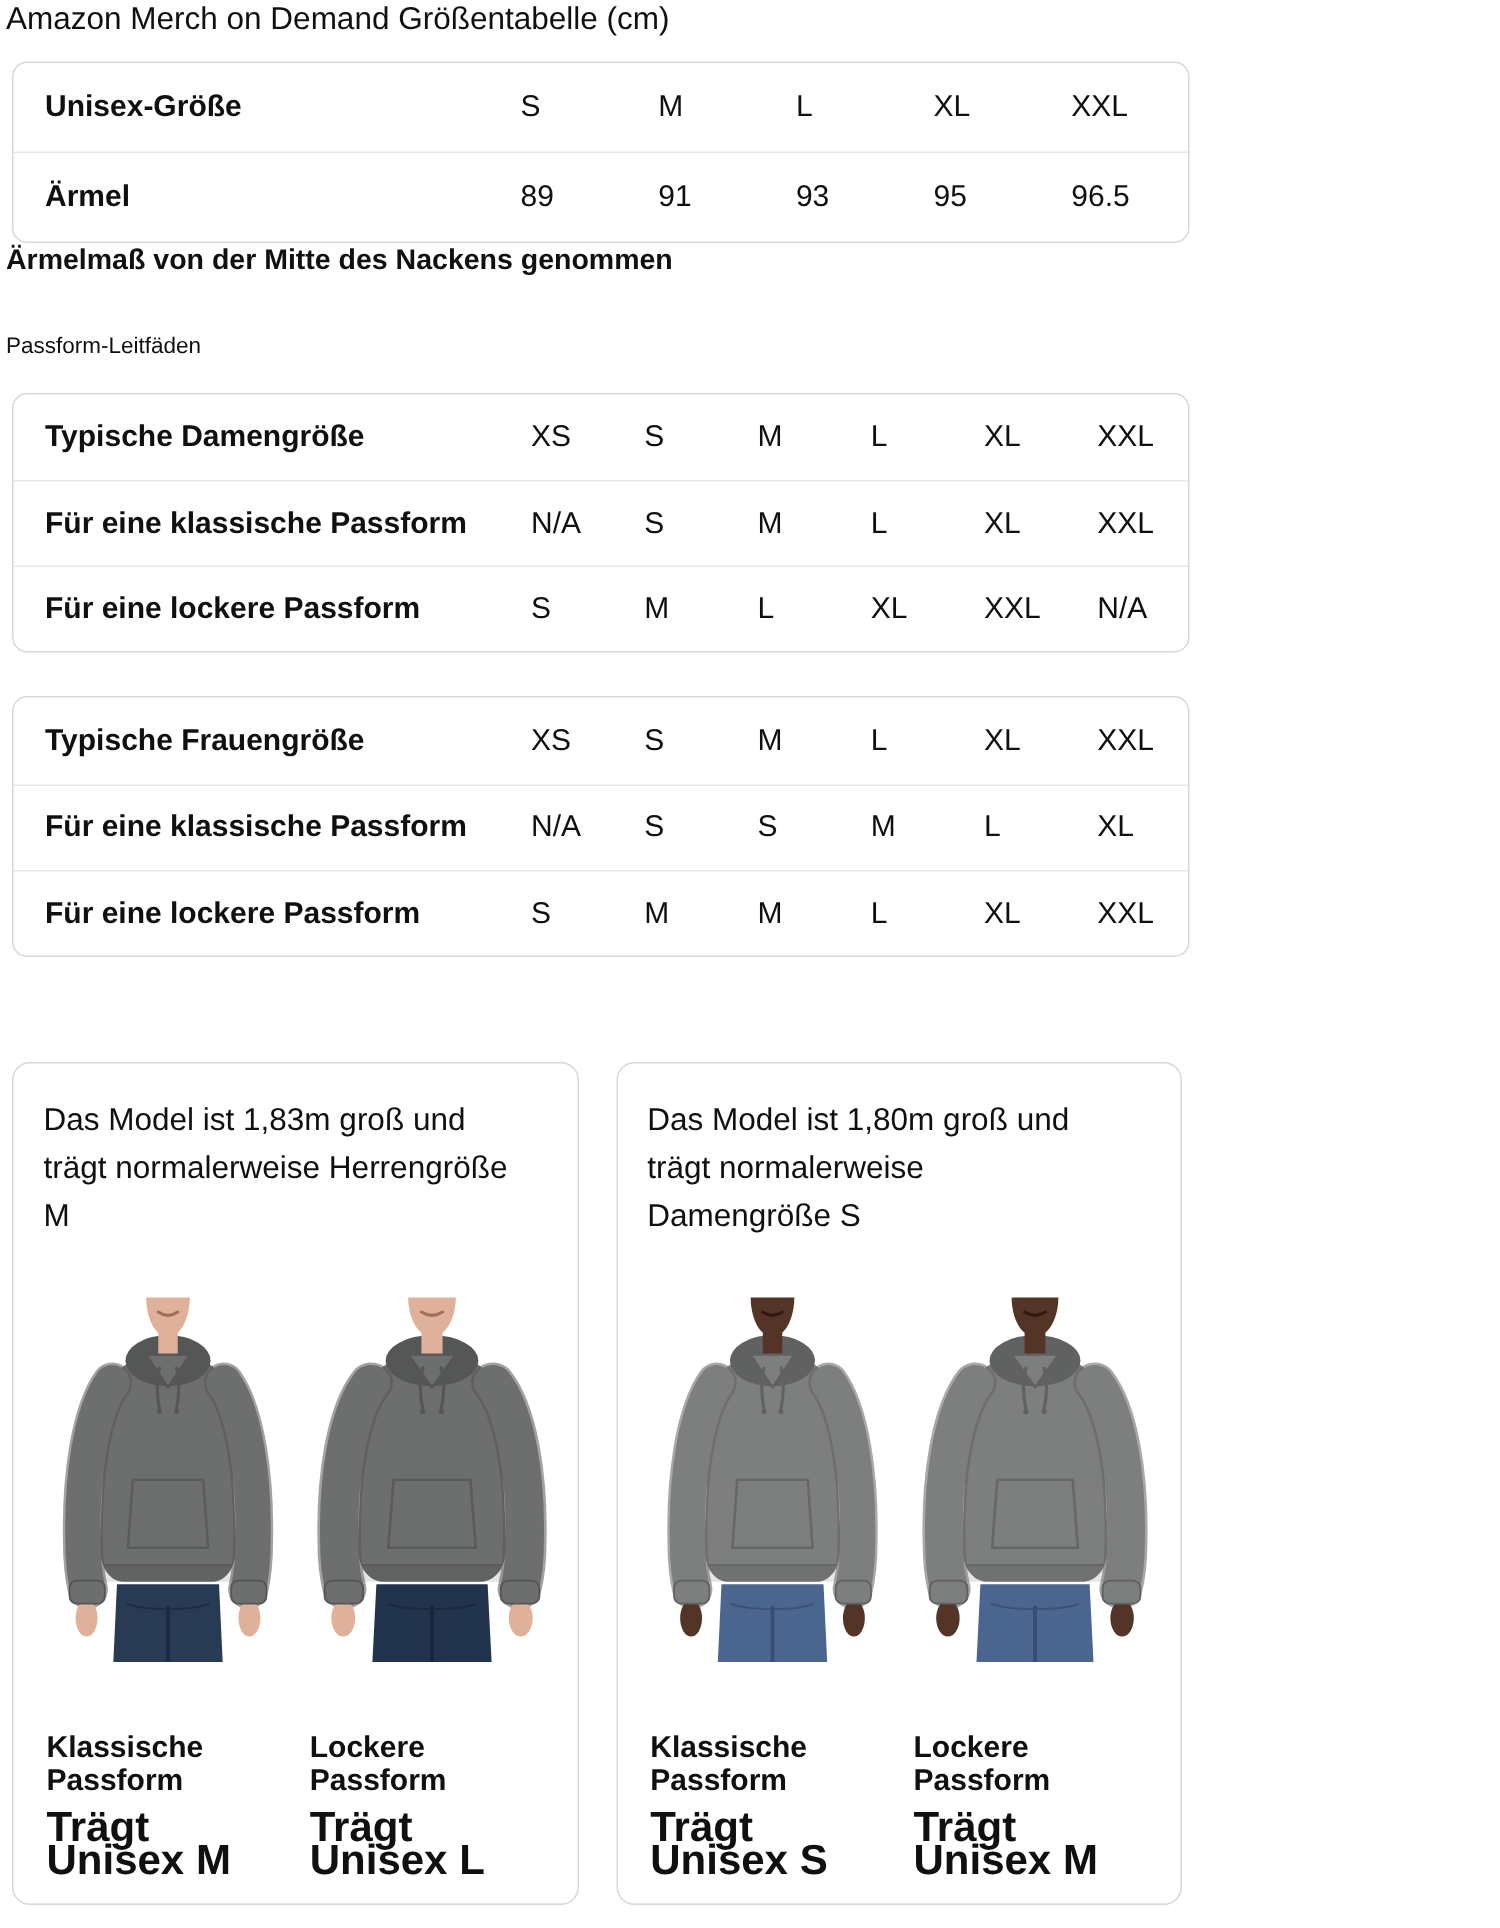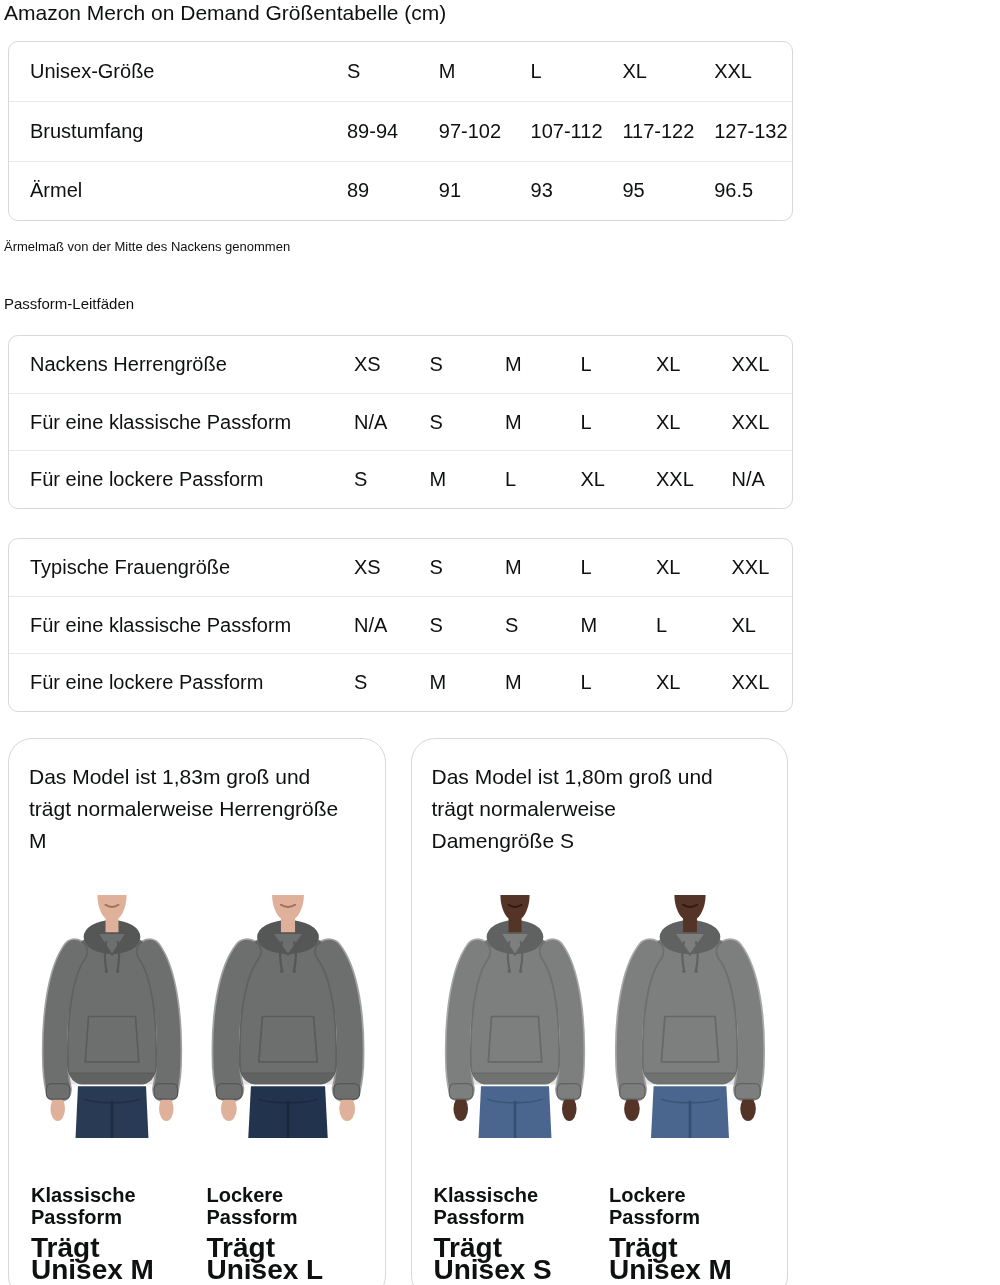--- a/index.html
+++ b/index.html
@@ -28,50 +28,52 @@
     background: #fff;
   }
   .chart-table .row {
     display: grid;
     align-items: center;
     font-size: 20px;
   }
   .chart-table .row + .row { border-top: 1px solid var(--row-divider, #e7e7e7); }
   .size-table .row { grid-template-columns: 324px repeat(5, 1fr); height: 59.3px; }
   .fit-table  .row { grid-template-columns: 330px repeat(6, 1fr); height: 57.3px; }
-  .cell-label { padding-left: 21px; font-weight: 400; white-space: nowrap; }
+  .cell-label { padding-left: 21px; font-weight: 700; white-space: nowrap; }
   .size-table .cell-value { padding-left: 14px; }
   .fit-table  .cell-value { padding-left: 15px; }
 
   .size-note {
-    margin: 15px 0 0 4px;
-    font-size: 13px;
+    margin: 1px 0 0 4px;
+    font-size: 19px;
     line-height: 22px;
+    font-weight: bold;
   }
   .section-title {
     margin: 34px 0 0 4px;
     font-size: 15px;
     line-height: 24px;
     font-weight: 400;
   }
   .fit-table.first { margin-top: 19px; }
   .fit-table.second { margin-top: 29px; }
 
   
   .model-cards {
     display: flex;
     gap: 25px;
     margin: 26px 8px 0 8px;
   }
   .model-card {
     flex: 1 1 0;
     border: 1px solid var(--card-border, #d5d9d9);
-    border-radius: 24px;
+    border-radius: 12px;
     padding: 22px 14px 18px 20px;
     background: #fff;
+    margin-top: 44px;
   }
   .model-desc {
     font-size: 21px;
     line-height: 32px;
     padding-right: 30px;
   }
   .figures {
     display: flex;
     justify-content: space-between;
     margin-top: 12px;
@@ -134,44 +136,36 @@
   <div class="chart-table size-table">
     <div class="row">
       <div class="cell-label">Unisex-Größe</div>
       <div class="cell-value">S</div>
       <div class="cell-value">M</div>
       <div class="cell-value">L</div>
       <div class="cell-value">XL</div>
       <div class="cell-value">XXL</div>
     </div>
     <div class="row">
-      <div class="cell-label">Brustumfang</div>
-      <div class="cell-value">89-94</div>
-      <div class="cell-value">97-102</div>
-      <div class="cell-value">107-112</div>
-      <div class="cell-value">117-122</div>
-      <div class="cell-value">127-132</div>
-    </div>
-    <div class="row">
       <div class="cell-label">Ärmel</div>
       <div class="cell-value">89</div>
       <div class="cell-value">91</div>
       <div class="cell-value">93</div>
       <div class="cell-value">95</div>
       <div class="cell-value">96.5</div>
     </div>
   </div>
 
   <p class="size-note">Ärmelmaß von der Mitte des Nackens genommen</p>
 
   <h2 class="section-title">Passform-Leitfäden</h2>
 
   <div class="chart-table fit-table first">
     <div class="row">
-      <div class="cell-label">Nackens Herrengröße</div>
+      <div class="cell-label">Typische Damengröße</div>
       <div class="cell-value">XS</div>
       <div class="cell-value">S</div>
       <div class="cell-value">M</div>
       <div class="cell-value">L</div>
       <div class="cell-value">XL</div>
       <div class="cell-value">XXL</div>
     </div>
     <div class="row">
       <div class="cell-label">Für eine klassische Passform</div>
       <div class="cell-value">N/A</div>

